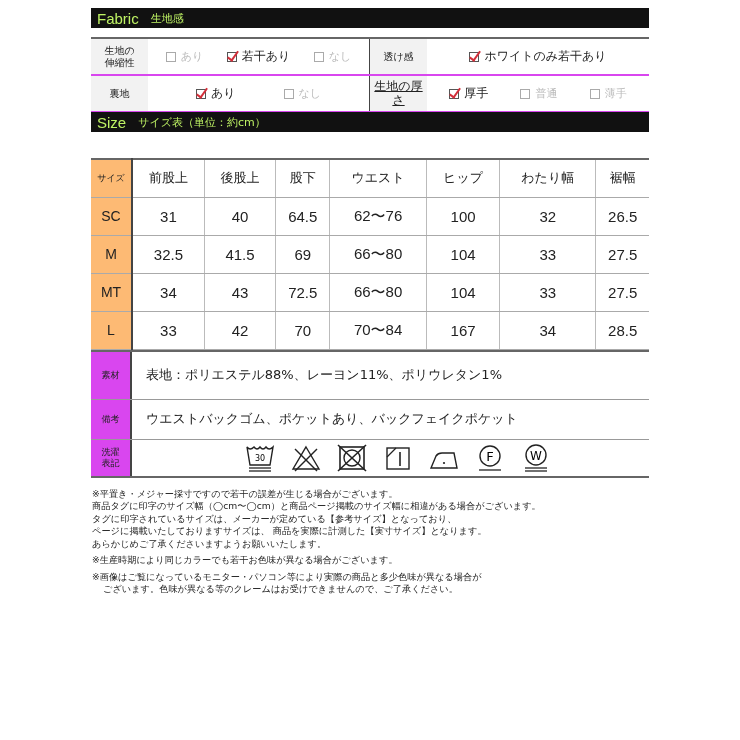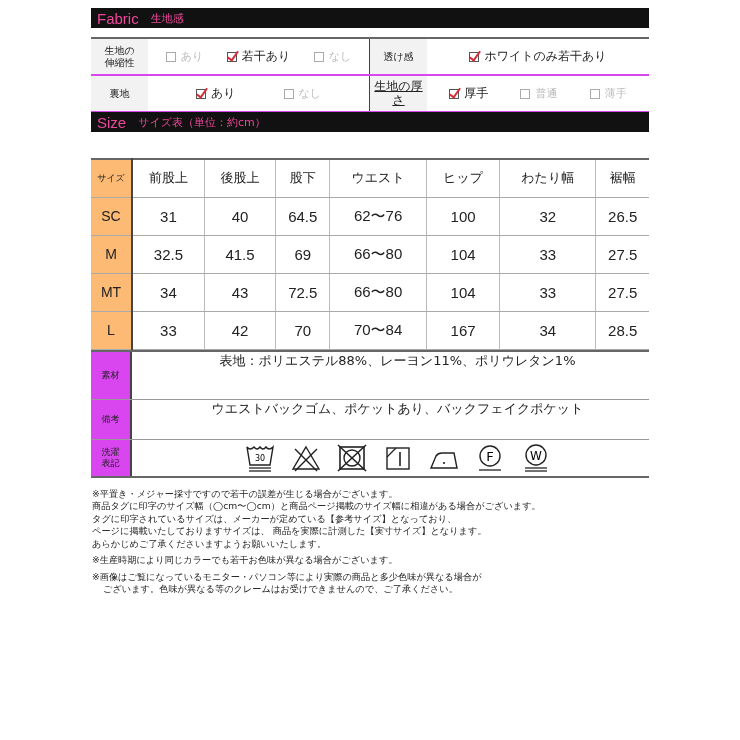--- a/index.html
+++ b/index.html
@@ -1,18 +1,18 @@
 <!DOCTYPE html>
 <html><head>
 <meta charset="utf-8">
 <style>
   * { box-sizing: border-box; margin: 0; padding: 0; }
   body { width: 740px; height: 740px; background: #fff; font-family: "DejaVu Sans", sans-serif; color: #222; position: relative; overflow: hidden; }
   .wrap { position: absolute; left: 91px; width: 558px; }
-  .bar { background: #111; color: #ec4899; height: 20px; display: flex; align-items: center; padding-left: 6px; }
+  .bar { background: #111; color: #bef264; height: 20px; display: flex; align-items: center; padding-left: 6px; }
   .bar .en { font-family: "Liberation Sans", sans-serif; font-size: 15px; margin-right: 12px; }
   .bar .jp { font-size: 11px; }
   .fabric { top: 8px; }
   .ftable { position: absolute; left: 91px; top: 37px; width: 558px; border-top: 2px solid #666; }
   .frow { display: flex; height: 37px; border-bottom: 2px solid #d946ef; }
   .fhalf { display: flex; width: 279px; }
   .fhalf.left { border-right: 1px solid #444; }
   .flabel { width: 57px; background: #f2f2f2; font-size: 10px; display: flex; align-items: center; justify-content: center; text-align: center; line-height: 1.15; }
   .fopts { flex: 1; display: flex; align-items: center; justify-content: space-around; padding: 0 6px; }
   .opt { display: flex; align-items: center; font-size: 12px; }
@@ -21,21 +21,21 @@
   .opt.on .box::after { content: ""; position: absolute; left: 2px; top: -4px; width: 4px; height: 10px; border-right: 2px solid #d32f3a; border-bottom: 2px solid #d32f3a; transform: rotate(35deg); }
   .opt.off { color: #bbb; font-size: 11px; }
   .size { top: 112px; }
   .stable { position: absolute; left: 91px; top: 158px; width: 558px; border-collapse: collapse; border-top: 2px solid #666; }
   .stable td { height: 38px; text-align: center; font-size: 15px; border-bottom: 1px solid #aaa; border-left: 1px solid #bbb; font-family: "Liberation Sans", sans-serif; }
   .stable tr.head td { font-size: 13px; font-family: "DejaVu Sans", sans-serif; }
   .stable td.rowh { background: #fdba74; width: 41px; border-left: none; border-right: 2px solid #444; font-size: 14px; }
   .stable tr.head td.rowh { font-size: 9px; }
   .info { position: absolute; left: 91px; width: 558px; display: flex; border-bottom: 1px solid #999; }
   .info .ilabel { width: 41px; background: #d946ef; border-right: 2px solid #444; font-size: 9px; display: flex; align-items: center; justify-content: center; text-align: center; line-height: 1.2; }
-  .info .ival { flex: 1; padding-left: 14px; font-size: 13px; display: flex; flex-direction: row; justify-content: center; line-height: 1.45; }
+  .info .ival { flex: 1; padding-left: 14px; font-size: 13px; display: flex; flex-direction: column; justify-content: center; line-height: 1.45; }
   .care { display: flex !important; flex-direction: row !important; align-items: center; gap: 16px; }
   .care svg { width: 30px; height: 30px; }
   .notes { position: absolute; left: 92px; top: 488px; width: 560px; font-size: 9.2px; line-height: 1.35; color: #222; }
   .notes p { white-space: nowrap; }
   .notes .gap { margin-top: 4px; }
   .notes .indent { padding-left: 11px; }
 </style>
 </head>
 <body>
 

